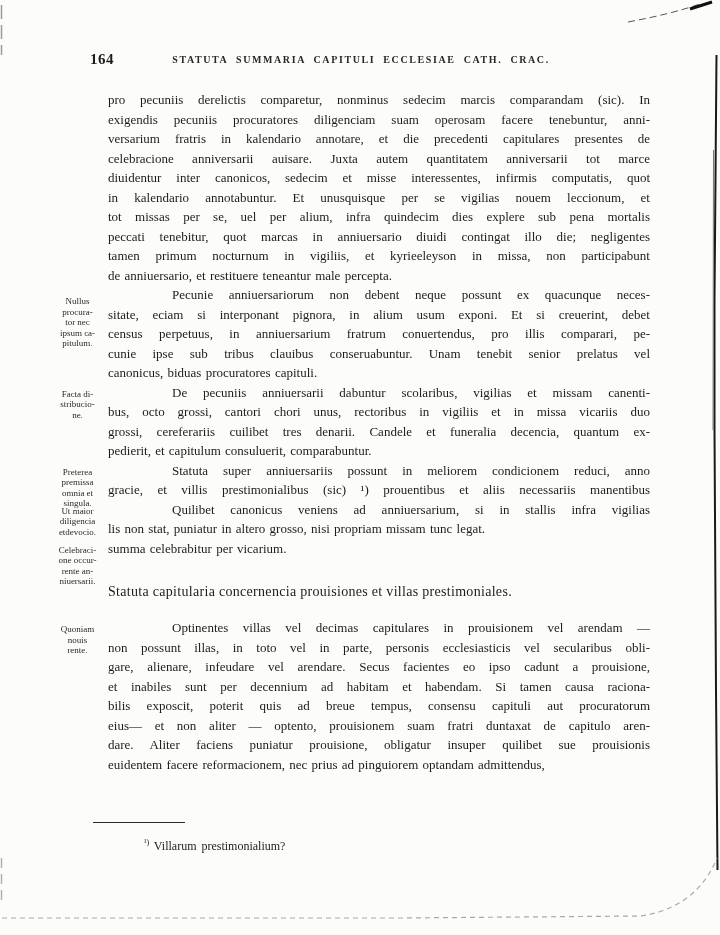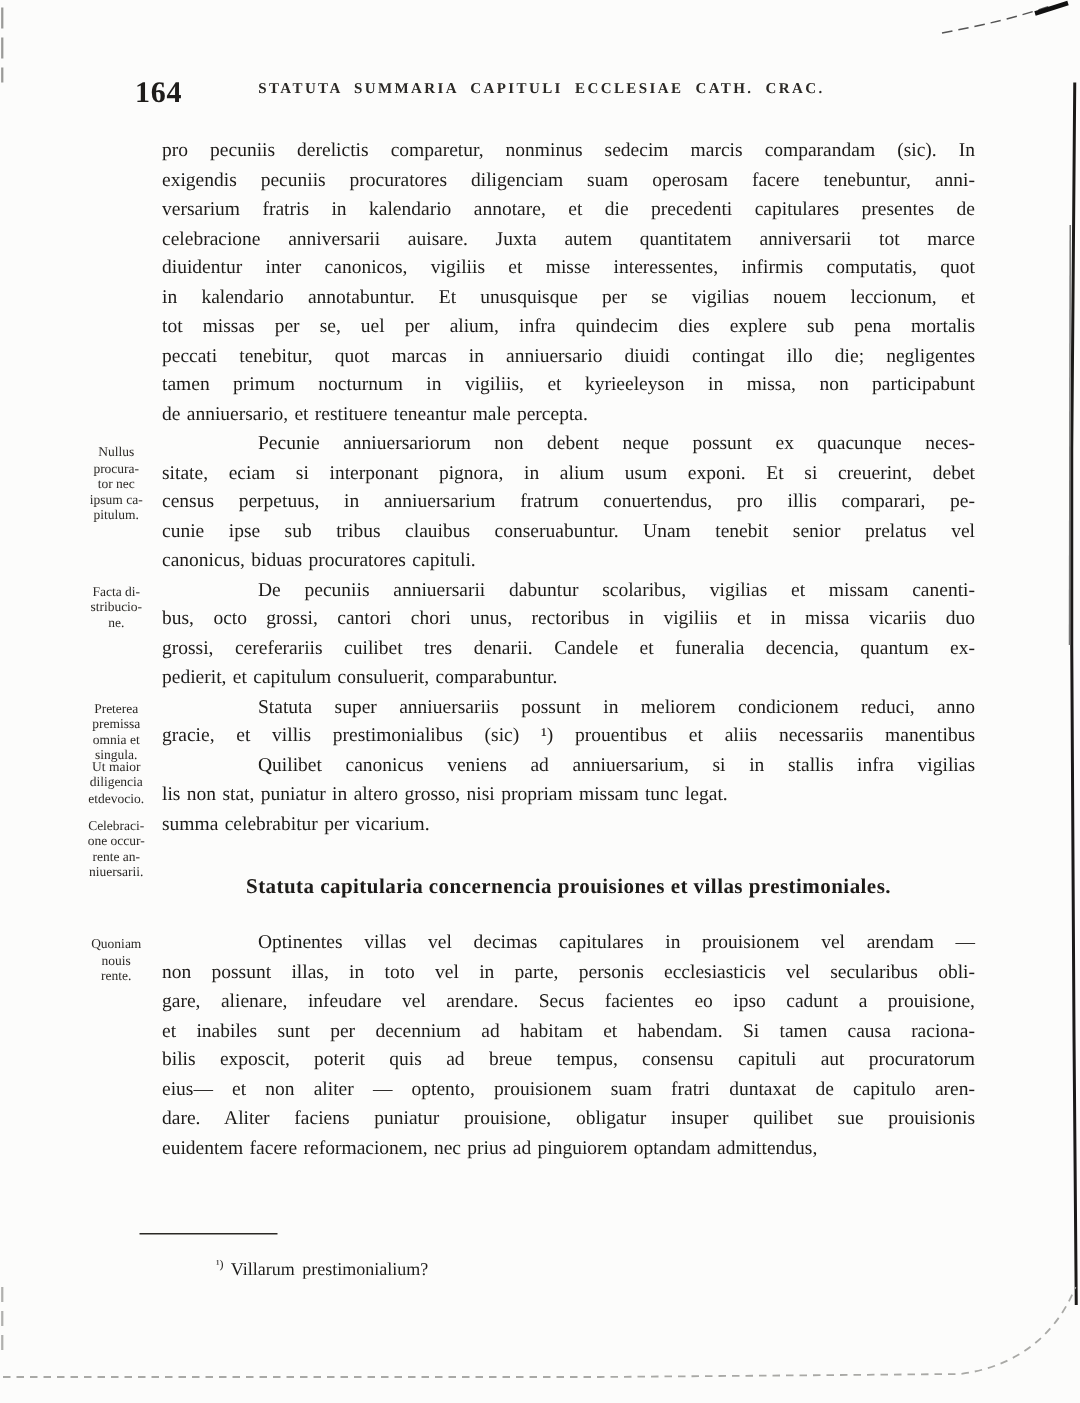--- a/index.html
+++ b/index.html
@@ -13,21 +13,21 @@
   }
   .page { position: absolute; inset: 0; }
 
   
   .header {
     position: absolute;
     left: 90px; top: 51px; width: 542px; height: 18px;
   }
   .page-number {
     position: absolute; left: 0; top: 0;
-    font-size: 20px; font-weight: bold; letter-spacing: 0.5px;
+    font-size: 15px; font-weight: bold; letter-spacing: 0.5px;
   }
   .running-title {
     position: absolute; left: 0; right: 0; top: 3px;
     text-align: center;
     font-size: 10px; font-weight: bold;
     letter-spacing: 1.6px;
     word-spacing: 4px;
     color: #2a2825;
   }
 
@@ -52,23 +52,22 @@
     position: absolute;
     left: -58px; top: 6px; width: 55px;
     font-size: 9px; line-height: 10.5px;
     text-align: center;
     color: #2c2a27;
   }
   .paragraph.note-offset .margin-note { top: 11px; }
 
   .section-heading {
     margin: 26px 0 18px 0;
-    text-align: center;
     font-size: 14px;
-    font-weight: bold;
+    font-weight: normal;
     letter-spacing: 0.3px;
   }
 
   
   .footnote-rule {
     position: absolute;
     left: 93px; top: 822px; width: 92px; height: 1px;
     background: #2b2925;
   }
   .footnote {
@@ -91,21 +90,21 @@
     <span class="page-number">164</span>
     <span class="running-title">STATUTA SUMMARIA CAPITULI ECCLESIAE CATH. CRAC.</span>
   </div>
 
   <div class="text-block">
       <div class="paragraph">
         <div class="line">pro pecuniis derelictis comparetur, nonminus sedecim marcis comparandam (sic). In</div>
         <div class="line">exigendis pecuniis procuratores diligenciam suam operosam facere tenebuntur, anni-</div>
         <div class="line">versarium fratris in kalendario annotare, et die precedenti capitulares presentes de</div>
         <div class="line">celebracione anniversarii auisare. Juxta autem quantitatem anniversarii tot marce</div>
-        <div class="line">diuidentur inter canonicos, vigiliis et misse interessentes, infirmis computatis, quot</div>
+        <div class="line">diuidentur inter canonicos, sedecim et misse interessentes, infirmis computatis, quot</div>
         <div class="line">in kalendario annotabuntur. Et unusquisque per se vigilias nouem leccionum, et</div>
         <div class="line">tot missas per se, uel per alium, infra quindecim dies explere sub pena mortalis</div>
         <div class="line">peccati tenebitur, quot marcas in anniuersario diuidi contingat illo die; negligentes</div>
         <div class="line">tamen primum nocturnum in vigiliis, et kyrieeleyson in missa, non participabunt</div>
         <div class="line last">de anniuersario, et restituere teneantur male percepta.</div>
       </div>
       <div class="paragraph note-offset">
         <div class="margin-note">
           <div>Nullus</div>
           <div>procura-</div>

